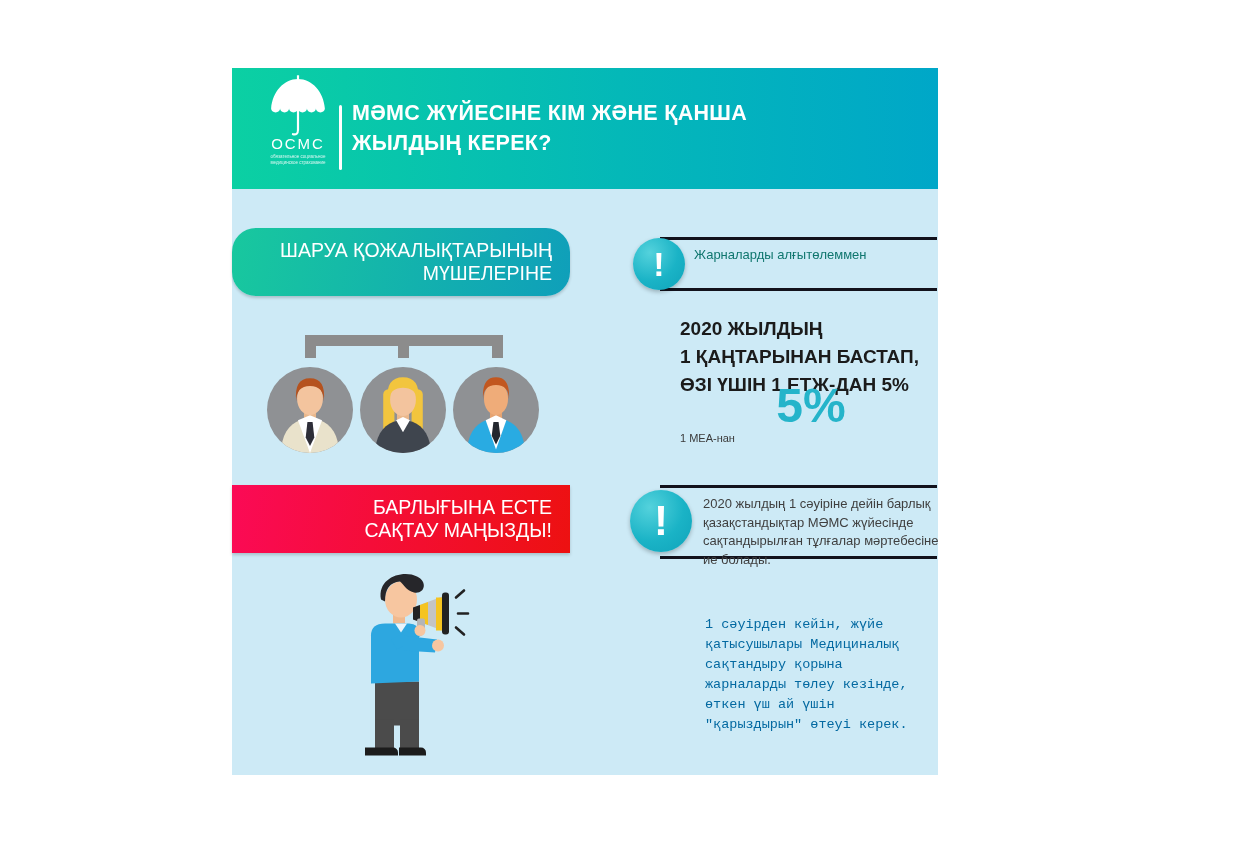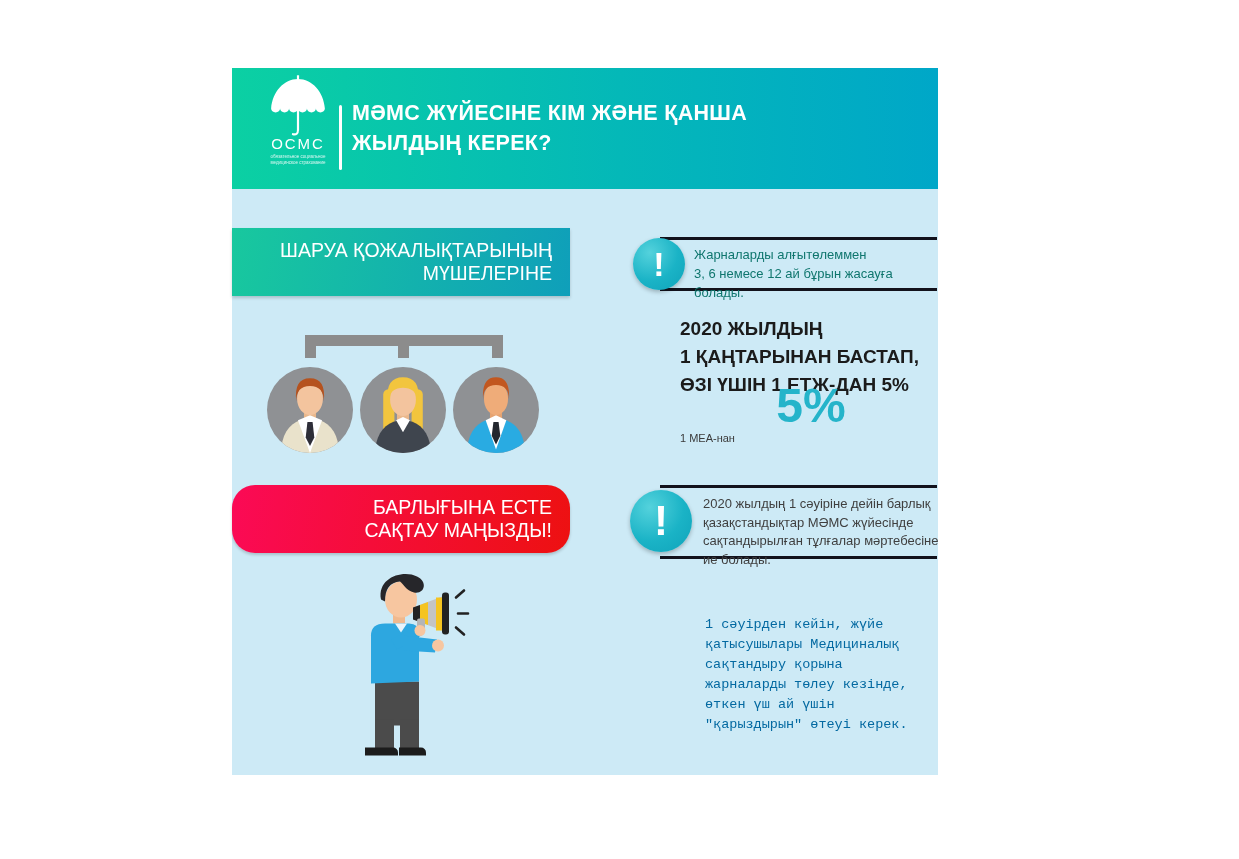--- a/index.html
+++ b/index.html
@@ -15,22 +15,22 @@
   .logo-text { font-size:15px; letter-spacing:2px; margin-top:-3px; }
   .logo-sub { font-size:4.5px; line-height:1.35; opacity:.85; margin-top:2px; }
   .title-divider { position:absolute; left:107px; top:37px; width:3px; height:65px; background:#ffffff; border-radius:2px; }
   .title { position:absolute; left:120px; top:30px; width:560px; color:#ffffff;
            font-size:21.5px; font-weight:bold; line-height:30px; letter-spacing:.3px; }
 
   
   .banner { position:absolute; left:0; width:338px; height:68px; color:#fff;
             font-size:19.5px; font-weight:500; line-height:23px; text-align:right;
             padding:11px 18px 0 0; box-shadow:0 2px 3px rgba(0,0,0,.18); }
-  .banner-teal { top:160px; background:linear-gradient(100deg,#18c89e 0%,#0f9fba 100%); }
-  .banner-red  { top:417px; background:linear-gradient(100deg,#fb0a56 0%,#ed1111 100%);border-radius:23px; }
+  .banner-teal { top:160px; background:linear-gradient(100deg,#18c89e 0%,#0f9fba 100%);border-radius:24px; }
+  .banner-red  { top:417px; background:linear-gradient(100deg,#fb0a56 0%,#ed1111 100%); }
 
   
   .bracket-bar  { position:absolute; left:73px; top:267px; width:198px; height:11px; background:#8c8c8c; }
   .bracket-stub { position:absolute; top:267px; width:11px; height:23px; background:#8c8c8c; }
   .stub-l { left:73px; } .stub-m { left:166px; } .stub-r { left:260px; }
 
   .avatar { position:absolute; top:299px; width:86px; height:86px; }
   .av1 { left:35px; } .av2 { left:128px; } .av3 { left:221px; }
   .avatar svg { width:86px; height:86px; display:block; }
 
@@ -196,21 +196,20 @@
         <circle cx="85" cy="76" r="6" fill="#f7c6a0"></circle>
         <polygon points="42,54 54,54 48,63" fill="#e8f4fb"></polygon>
       </svg>
     </div>
 
     <div class="note-line l1top"></div>
     <div class="note-line l1bot"></div>
     <div class="excl-circle excl1">!</div>
     <div class="note1-text">
       <div>Жарналарды алғытөлеммен</div>
-      <div>3, 6 немесе 12 ай бұрын жасауға болады.</div>
     </div>
 
     <div class="headline">
       <div>2020 ЖЫЛДЫҢ</div>
       <div>1 ҚАҢТАРЫНАН БАСТАП,</div>
       <div>ӨЗІ ҮШІН 1 ЕТЖ-ДАН 5%</div>
     </div>
     <div class="big-percent">5%</div>
     <div class="percent-caption">1 МЕА-нан</div>
 

